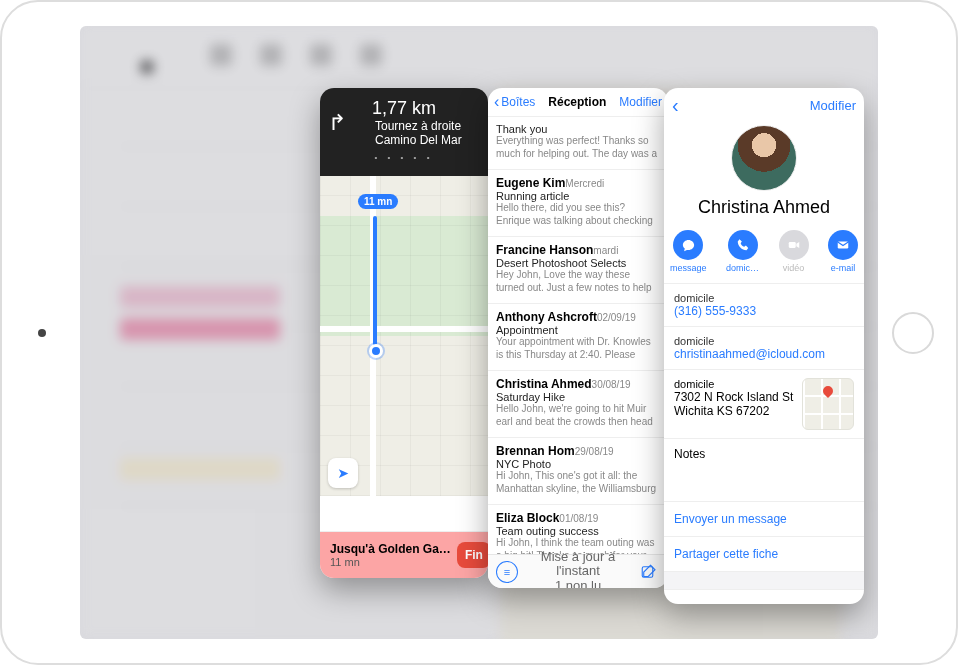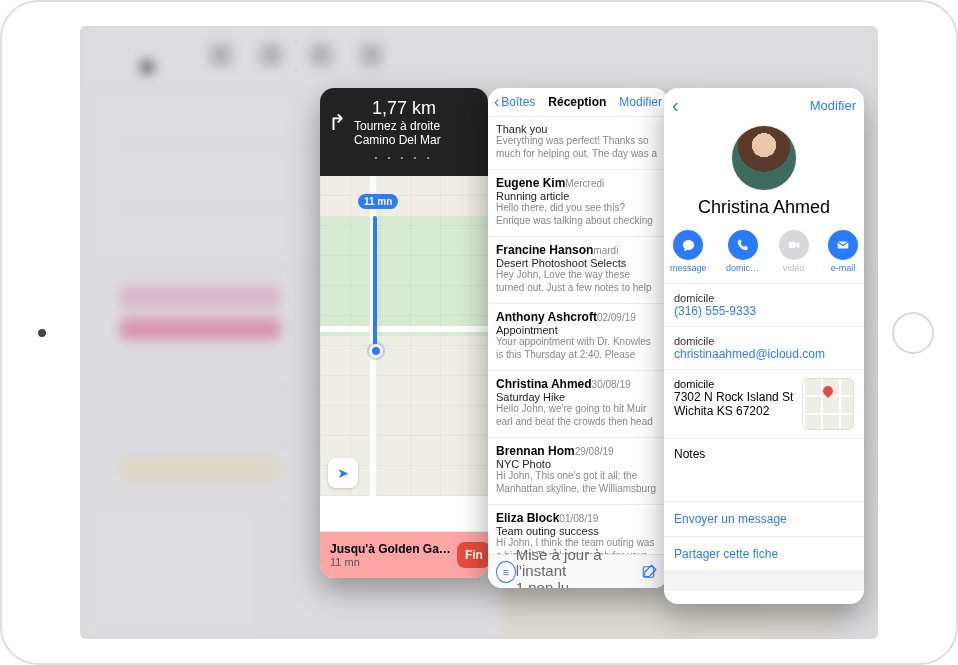--- a/index.html
+++ b/index.html
@@ -58,21 +58,21 @@
 
   
   #card-plans { left: 240px; top: 62px; height: 490px; width: 168px; }
   #card-plans .nav-banner {
     background:#222; color:#fff; padding:10px 10px 14px 10px; position:relative;
   }
   #card-plans .nav-banner .turn-icon {
     position:absolute; left:8px; top:22px; font-size:22px;
   }
   #card-plans .nav-banner .dist { font-size:18px; font-weight:400; text-align:center; }
-  #card-plans .nav-banner .instr { font-size:12px; margin-left:24px; }
+  #card-plans .nav-banner .instr { font-size:12px; margin-left:45px; }
   #card-plans .nav-banner .dots { text-align:center; letter-spacing:4px; font-size:8px; opacity:.6; margin-top:6px;}
   #card-plans .mapview {
     height:320px; position:relative;
     background:
       linear-gradient(#d9ead3,#d9ead3) 0 40px/100% 120px no-repeat,
       #efeee6;
   }
   #card-plans .mapview .roads::before,
   #card-plans .mapview .roads::after {
     content:""; position:absolute; background:#fff;
@@ -124,21 +124,21 @@
   .mail-msg .preview { font-size:10px; color:#888; line-height:1.25; max-height:26px; overflow:hidden; }
   #card-mail .mail-footer {
     position:absolute; left:0; right:0; bottom:0; height:34px; border-top:1px solid #e6e6e6;
     display:flex; align-items:center; justify-content:space-between; padding:0 8px; background:#fafafa;
   }
   #card-mail .mail-footer .filter-icon, #card-mail .mail-footer .compose-icon {
     width:22px; height:22px; border:1.5px solid #2a7cff; border-radius:50%; color:#2a7cff;
     display:flex; align-items:center; justify-content:center; font-size:11px;
   }
   #card-mail .mail-footer .compose-icon { border:none; font-size:16px; }
-  #card-mail .mail-footer .status { text-align:left; font-size:15px; color:#666; line-height:1.1;}
+  #card-mail .mail-footer .status { text-align:center; font-size:13px; color:#666; line-height:1.1;}
 
   
   #card-contacts { left: 584px; top: 62px; height: 516px; width: 200px; }
   #card-contacts .c-nav {
     display:flex; align-items:center; justify-content:space-between; padding:6px 8px; font-size:13px;
   }
   #card-contacts .c-nav .back-chev { color:#2a7cff; font-size:20px; }
   #card-contacts .c-nav .edit { color:#2a7cff; }
   #card-contacts .c-header { text-align:center; padding:2px 8px 8px 8px; }
   #card-contacts .avatar {

